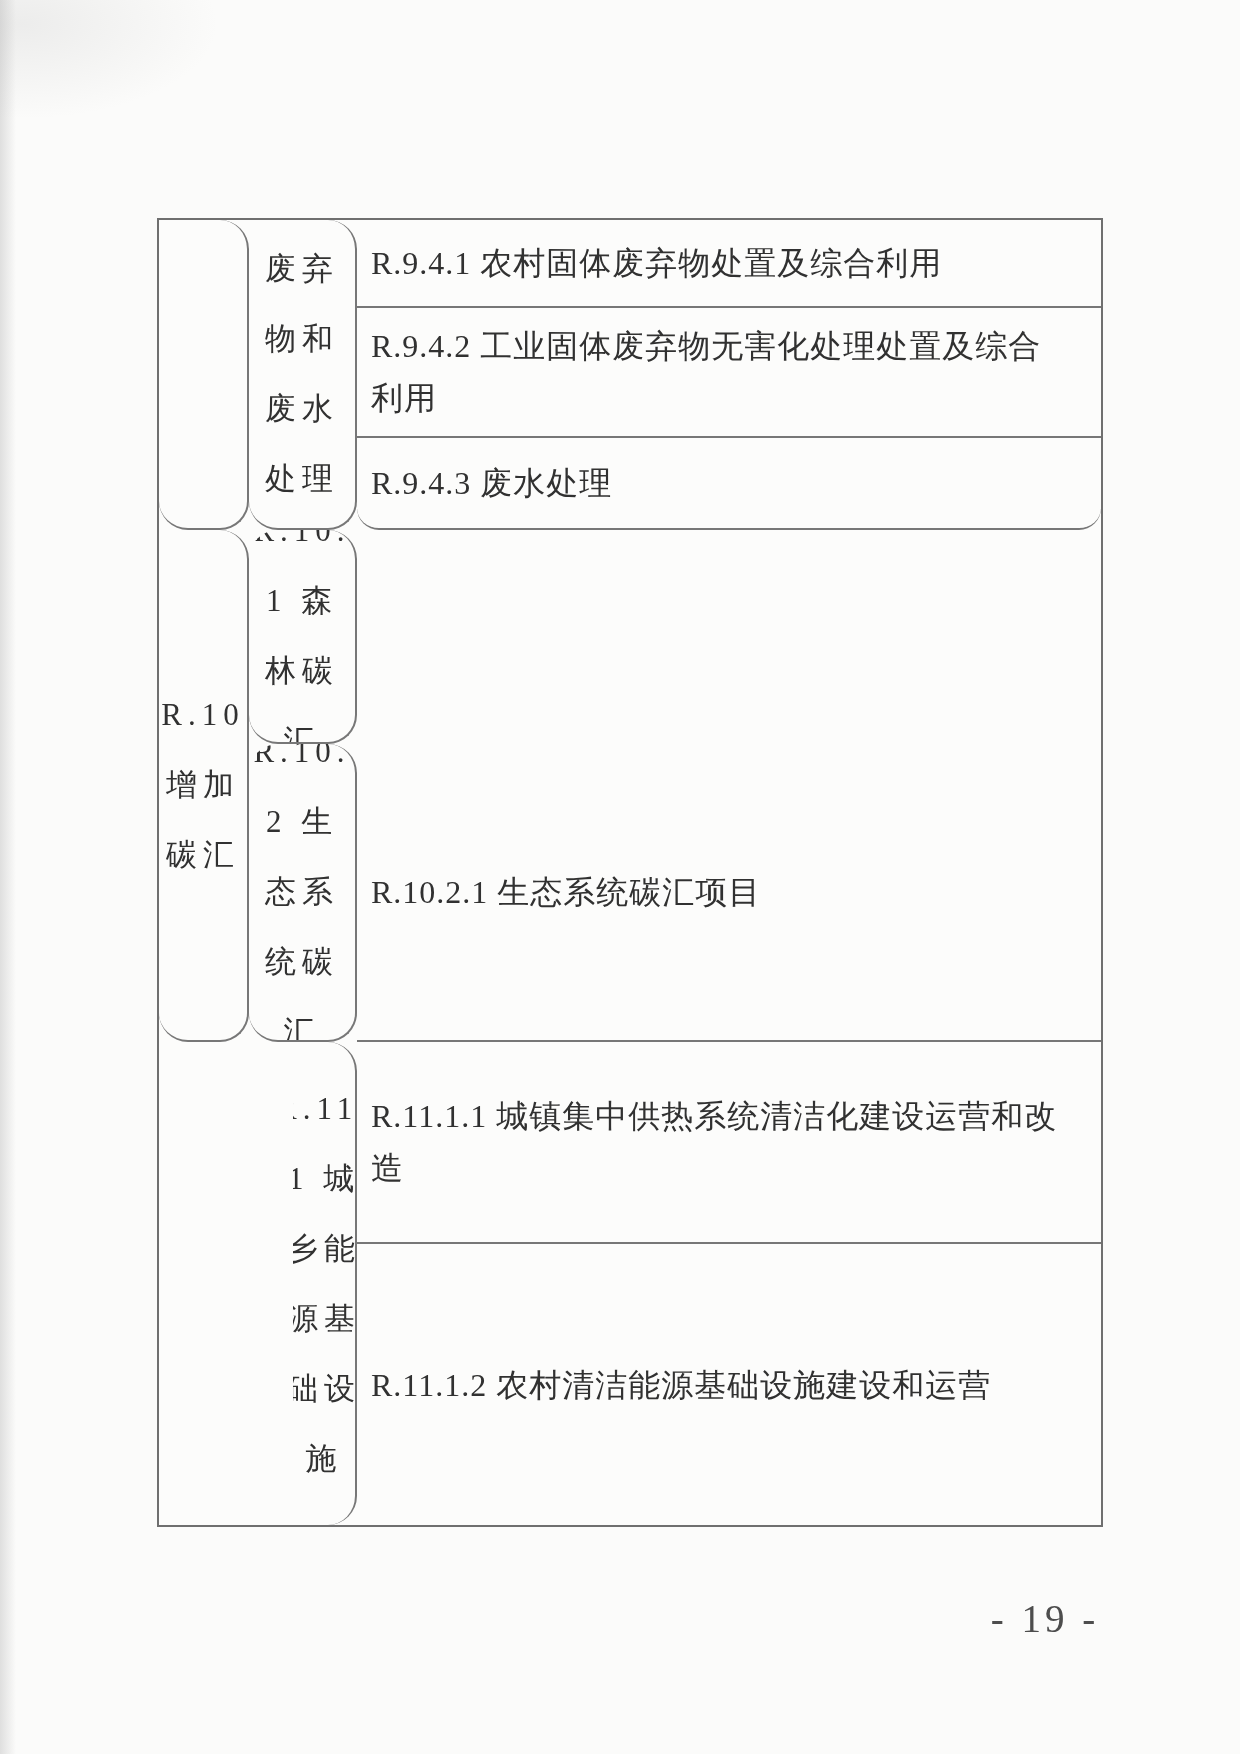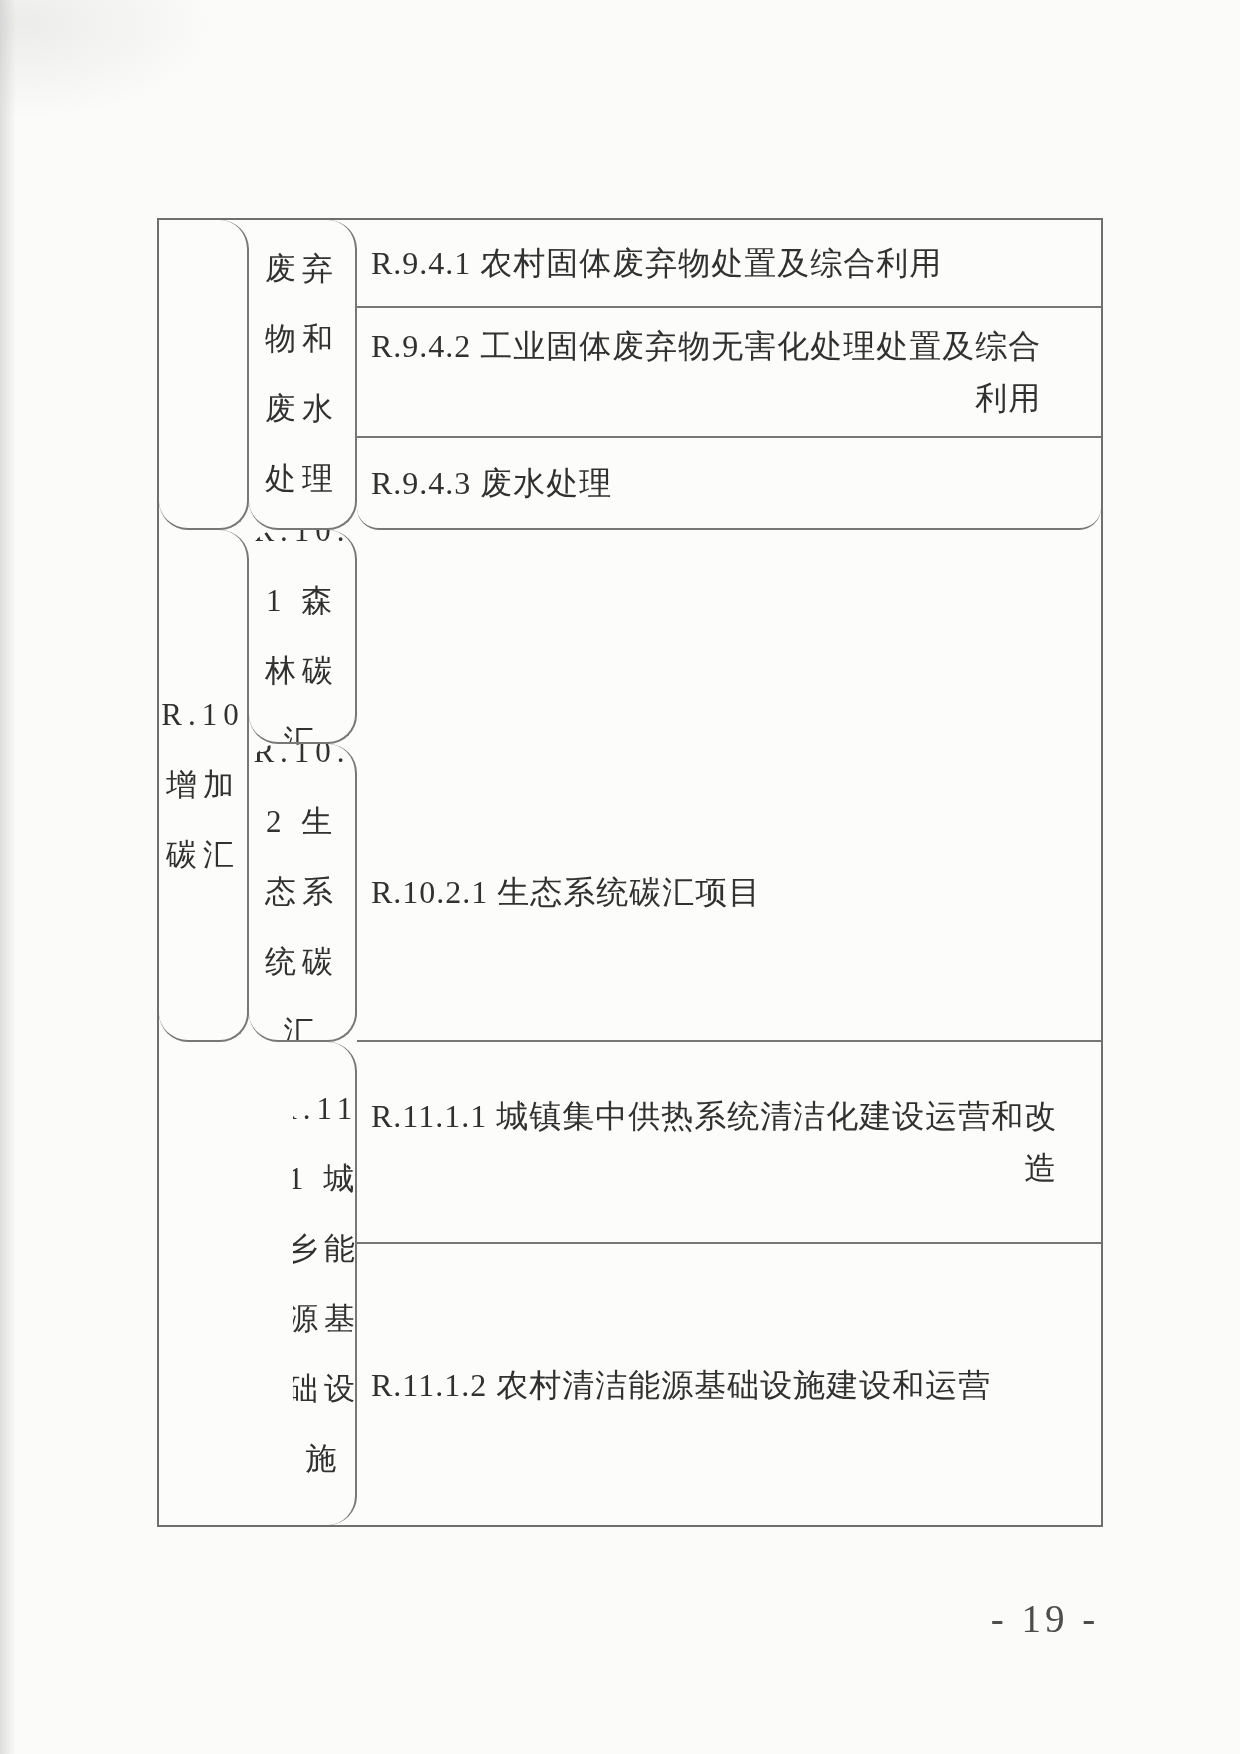--- a/index.html
+++ b/index.html
@@ -46,21 +46,21 @@
     grid-template-rows: 88px 130px 92px 214px 298px 202px auto;
     background: #fcfcfb;
   }
   .cell {
     box-sizing: border-box;
     display: flex;
     align-items: center;
     overflow: hidden;
   }
   .b-r { border-right: 2px solid #777; }
-  .b-b { border-bottom: 2px solid #777; text-align: right; }
+  .b-b { border-bottom: 2px solid #777; }
 
   .label-cell {
     justify-content: center;
     text-align: center;
     white-space: pre-line;
     font-size: 31px;
     line-height: 70px;
     letter-spacing: 6px;
     color: #313131;
     border-radius: 29px;

